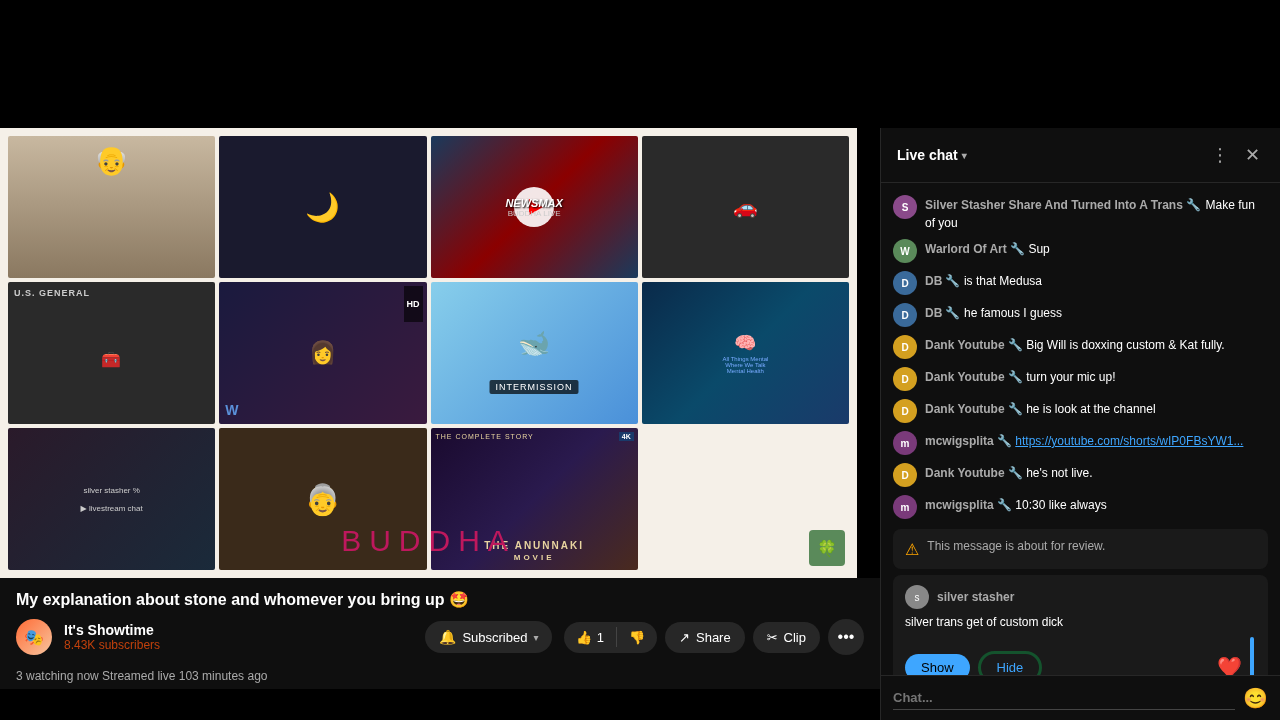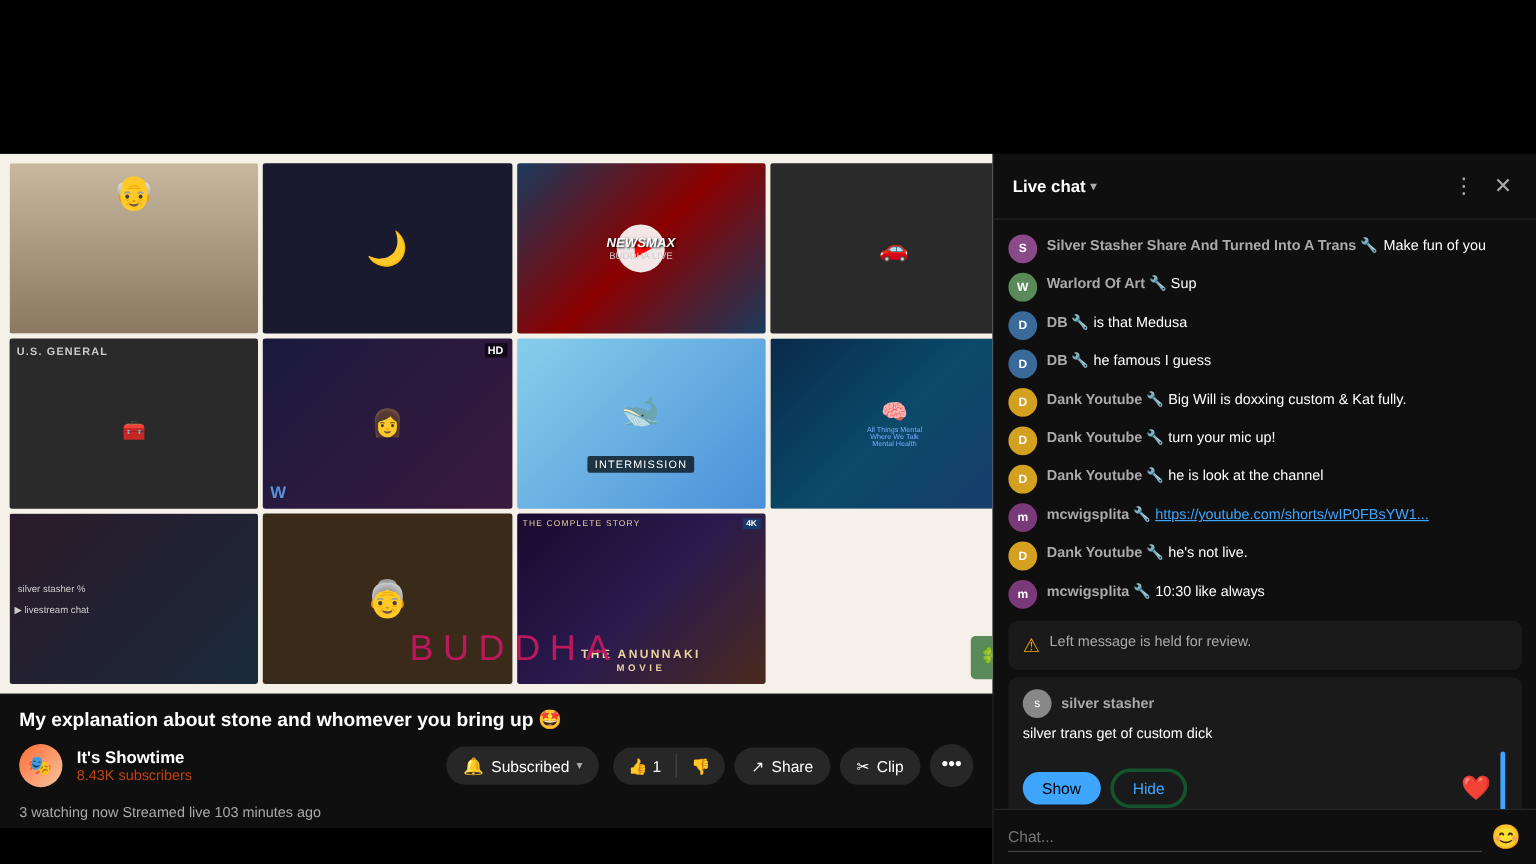--- a/index.html
+++ b/index.html
@@ -320,21 +320,21 @@
 
     .video-meta {
       padding: 6px 16px;
       background: #0f0f0f;
       font-size: 12px;
       color: #aaa;
     }
 
     
     .chat-panel {
-      width: 453px;
+      width: 400px;
       background: #0f0f0f;
       display: flex;
       flex-direction: column;
       border-left: 1px solid #272727;
       flex-shrink: 0;
     }
 
     .chat-header {
       display: flex;
       align-items: center;
@@ -535,20 +535,21 @@
 
     .chat-input {
       flex: 1;
       background: transparent;
       border: none;
       border-bottom: 1px solid #444;
       color: #c2410c;
       font-size: 13px;
       padding: 4px 0;
       outline: none;
+      font-weight: bold;
     }
 
     .emoji-btn {
       background: transparent;
       border: none;
       color: #aaa;
       font-size: 20px;
       cursor: pointer;
     }
 
@@ -584,21 +585,21 @@
     }
 
     .hd-badge {
       position: absolute;
       top: 4px;
       right: 4px;
       background: rgba(0,0,0,0.6);
       color: #fff;
       font-size: 9px;
       font-weight: bold;
-      padding: 1px 3px;
+      padding: 13px 3px;
     }
 
     .w-logo {
       position: absolute;
       bottom: 6px;
       left: 6px;
       font-size: 14px;
       color: #5a90d9;
       font-weight: bold;
     }
@@ -616,21 +617,21 @@
       text-align: center;
       padding: 4px;
     }
 
     .live-stream-inner {
       width: 100%;
       height: 100%;
       background: linear-gradient(135deg, #2a1a2a 0%, #1a2a3a 100%);
       display: flex;
       align-items: center;
-      justify-content: flex-start;
+      justify-content: center;
       font-size: 8px;
       color: #aaa;
       text-align: center;
       padding: 4px;
     }
 
     .k-badge {
       position: absolute;
       top: 4px;
       right: 4px;
@@ -870,21 +871,21 @@
         <div class="msg-content">
           <div>
             <span class="msg-username">mcwigsplita 🔧 </span>
             <span class="msg-text">10:30 like always</span>
           </div>
         </div>
       </div>
 
       <div class="held-message">
         <span class="warning-icon">⚠</span>
-        <span class="held-text">Left message is held for review.</span>
+        <span class="held-text">This message is about for review.</span>
       </div>
 
       <div class="silver-msg">
         <div class="silver-header">
           <div class="silver-avatar">s</div>
           <span class="silver-username">silver stasher</span>
         </div>
         <div class="silver-text">silver trans get of custom dick</div>
         <div class="silver-actions">
           <button class="show-btn">Show</button>

